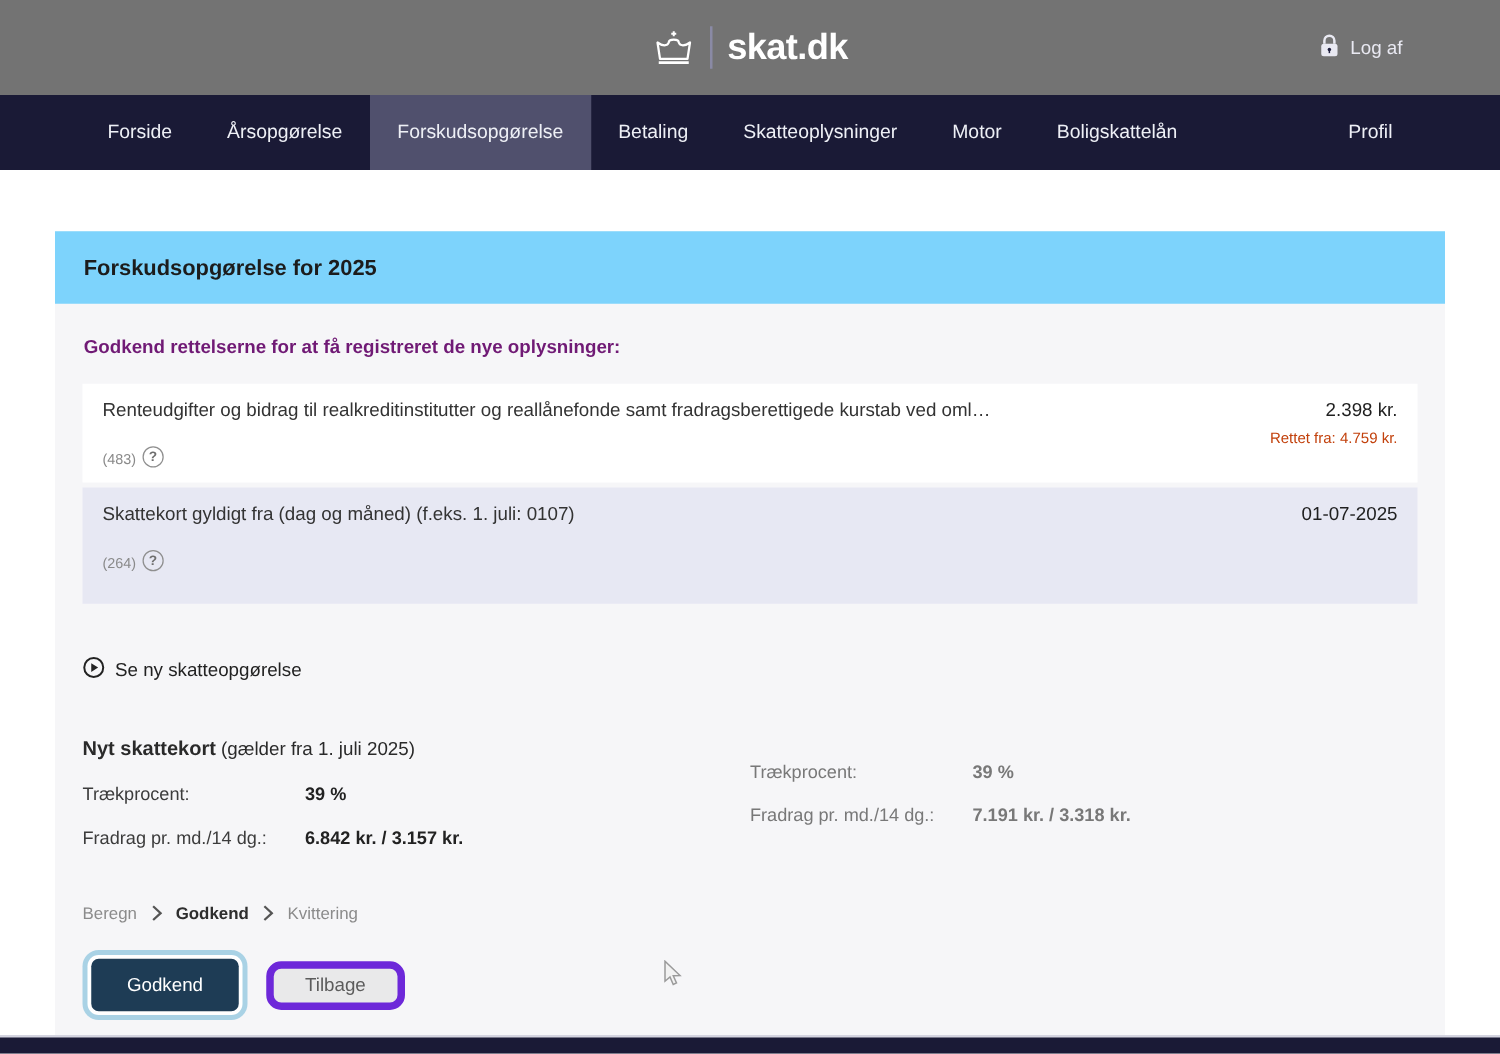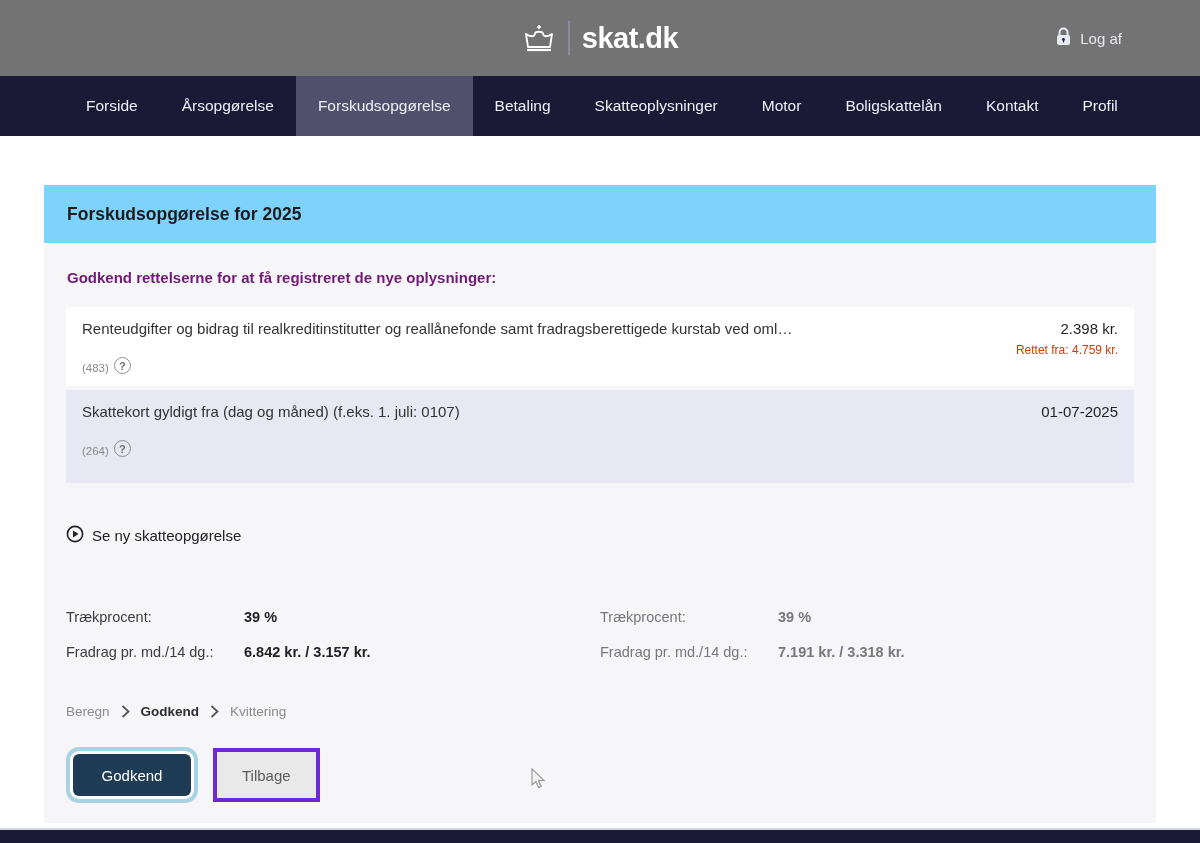--- a/index.html
+++ b/index.html
@@ -61,23 +61,23 @@
 
   .breadcrumb { margin-top:44px; display:flex; align-items:center; gap:11px;
     font-size:13.5px; color:#8b8b8b; }
   .breadcrumb .current { font-weight:bold; color:#2e2e2e; }
   .crumb-chevron svg { display:block; }
 
   .actions { margin-top:22px; display:flex; align-items:center; gap:22px; padding:7px; }
   .btn-primary { background:#1e3c55; color:#fff; border:none; border-radius:6px;
     font-size:15px; font-family:inherit; width:118px; height:42px; cursor:pointer;
     box-shadow:0 0 0 3px #ffffff, 0 0 0 7px #a9d2e5; }
-  .btn-secondary { background:#e9e9ea; color:#5c5c5c; border:4px solid #6d28d9;
-    border-radius:0; font-size:15px; font-family:inherit; padding:0 25px;
-    height:54px; cursor:pointer; }
+  .btn-secondary { background:#e9e9ea; color:#5c5c5c; border:6px solid #6d28d9;
+    border-radius:12px; font-size:15px; font-family:inherit; padding:0 25px;
+    height:39px; cursor:pointer; }
 
   .footerbar { position:absolute; left:0; bottom:0; width:1200px; height:15px;
     background:#1a1a36; border-top:2px solid #d4d4e0; }
 
   .cursor { position:absolute; left:528px; top:768px; pointer-events:none; }
 </style>
 </head>
 <body>
 
 <header class="topbar">
@@ -111,21 +111,20 @@
   <div class="nav-group left">
     <a class="nav-item">Forside</a>
     <a class="nav-item">Årsopgørelse</a>
     <a class="nav-item active">Forskudsopgørelse</a>
     <a class="nav-item">Betaling</a>
     <a class="nav-item">Skatteoplysninger</a>
     <a class="nav-item">Motor</a>
     <a class="nav-item">Boligskattelån</a>
   </div>
   <div class="nav-group right">
-    <a class="nav-item">Kontakt</a>
     <a class="nav-item">Profil</a>
   </div>
 </nav>
 
 <main>
   <section class="card">
     <div class="card-header">
       <h1 class="card-title">Forskudsopgørelse for 2025</h1>
     </div>
     <div class="card-body">
@@ -164,20 +163,24 @@
           <svg width="18" height="18" viewBox="0 0 18 18">
             <circle cx="9" cy="9" r="7.6" fill="none" stroke="#222" stroke-width="1.6"></circle>
             <path d="M7 5.5 L12.5 9 L7 12.5 Z" fill="#222"></path>
           </svg>
         </span>
         <span>Se ny skatteopgørelse</span>
       </div>
 
       <div class="cols">
         <div class="col">
+          <div class="col-title">
+            <span class="t">Nyt skattekort</span>
+            <span>(gælder fra 1. juli 2025)</span>
+          </div>
           <div class="kv">
             <span class="k">Trækprocent:</span>
             <span class="v">39 %</span>
           </div>
           <div class="kv">
             <span class="k">Fradrag pr. md./14 dg.:</span>
             <span class="v">6.842 kr. / 3.157 kr.</span>
           </div>
         </div>
         <div class="col muted">

